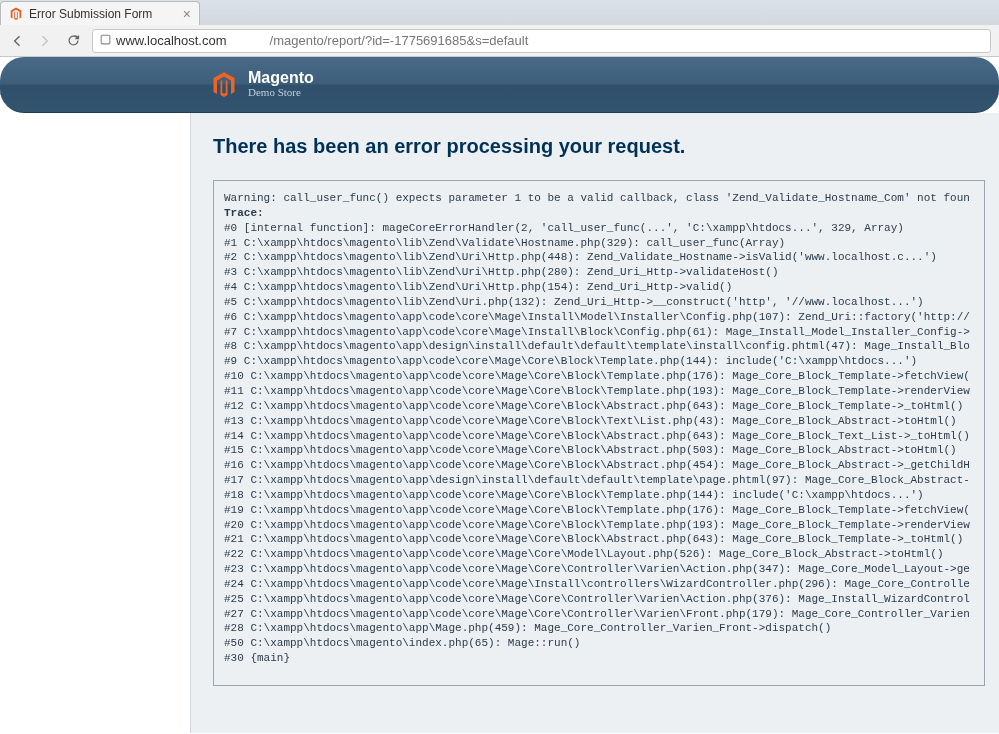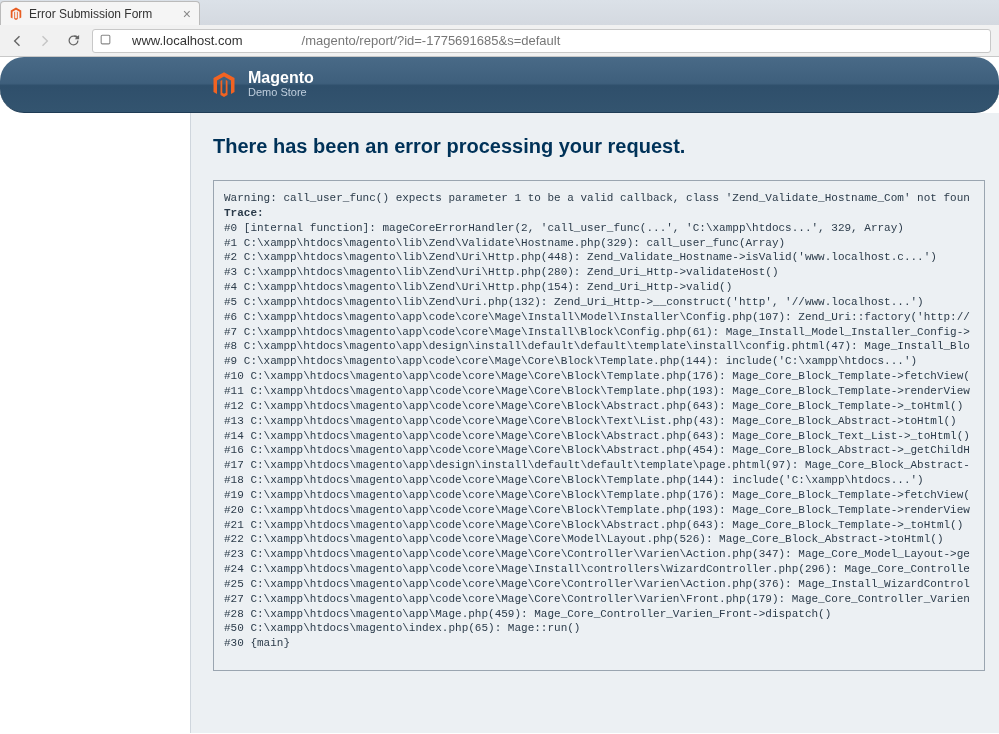--- a/index.html
+++ b/index.html
@@ -63,21 +63,21 @@
   flex: 1;
   height: 24px;
   background: #fff;
   border: 1px solid #c8c8c8;
   border-radius: 3px;
   display: flex;
   align-items: center;
   padding: 0 6px;
   font-size: 13px;
   color: #333;
-  gap: 20px;
+  gap: 4px;
 }
 .url-bar .globe { color: #888; font-size: 12px; }
 .url-host { color: #333; }
 .url-path { color: #777; margin-left: 39px; }
 
 
 .page {
   background: #fff;
   height: calc(734px - 58px);
   overflow: auto;
@@ -95,21 +95,21 @@
   display: flex;
   align-items: center;
   gap: 10px;
 }
 .mag-logo {
   width: 28px; height: 28px;
   display: inline-flex; align-items: center; justify-content: center;
 }
 .brand-text { color: #fff; line-height: 1.05; }
 .brand-text .title { font-size: 16px; font-weight: 600; }
-.brand-text .subtitle { font-size: 11px; color: #bfcedd; }
+.brand-text .subtitle { font-size: 11px; color: #bfcedd; font-family: Liberation Serif, serif; }
 
 .content-wrap {
   background: #ecf0f3;
   min-height: calc(100% - 56px);
   border-left: 1px solid #cfd6dd;
   margin-left: 190px;
   padding: 22px 14px 20px 22px;
 }
 .page-title {
   font-size: 20px;
@@ -232,20 +232,21 @@
           <div class="trace-line">#5 C:\xampp\htdocs\magento\lib\Zend\Uri.php(132): Zend_Uri_Http-&gt;__construct('http', '//www.localhost...')</div>
           <div class="trace-line">#6 C:\xampp\htdocs\magento\app\code\core\Mage\Install\Model\Installer\Config.php(107): Zend_Uri::factory('http://</div>
           <div class="trace-line">#7 C:\xampp\htdocs\magento\app\code\core\Mage\Install\Block\Config.php(61): Mage_Install_Model_Installer_Config-&gt;</div>
           <div class="trace-line">#8 C:\xampp\htdocs\magento\app\design\install\default\default\template\install\config.phtml(47): Mage_Install_Blo</div>
           <div class="trace-line">#9 C:\xampp\htdocs\magento\app\code\core\Mage\Core\Block\Template.php(144): include('C:\xampp\htdocs...')</div>
           <div class="trace-line">#10 C:\xampp\htdocs\magento\app\code\core\Mage\Core\Block\Template.php(176): Mage_Core_Block_Template-&gt;fetchView(</div>
           <div class="trace-line">#11 C:\xampp\htdocs\magento\app\code\core\Mage\Core\Block\Template.php(193): Mage_Core_Block_Template-&gt;renderView</div>
           <div class="trace-line">#12 C:\xampp\htdocs\magento\app\code\core\Mage\Core\Block\Abstract.php(643): Mage_Core_Block_Template-&gt;_toHtml()</div>
           <div class="trace-line">#13 C:\xampp\htdocs\magento\app\code\core\Mage\Core\Block\Text\List.php(43): Mage_Core_Block_Abstract-&gt;toHtml()</div>
           <div class="trace-line">#14 C:\xampp\htdocs\magento\app\code\core\Mage\Core\Block\Abstract.php(643): Mage_Core_Block_Text_List-&gt;_toHtml()</div>
+          <div class="trace-line">#15 C:\xampp\htdocs\magento\app\code\core\Mage\Core\Block\Abstract.php(503): Mage_Core_Block_Abstract-&gt;toHtml()</div>
           <div class="trace-line">#16 C:\xampp\htdocs\magento\app\code\core\Mage\Core\Block\Abstract.php(454): Mage_Core_Block_Abstract-&gt;_getChildH</div>
           <div class="trace-line">#17 C:\xampp\htdocs\magento\app\design\install\default\default\template\page.phtml(97): Mage_Core_Block_Abstract-</div>
           <div class="trace-line">#18 C:\xampp\htdocs\magento\app\code\core\Mage\Core\Block\Template.php(144): include('C:\xampp\htdocs...')</div>
           <div class="trace-line">#19 C:\xampp\htdocs\magento\app\code\core\Mage\Core\Block\Template.php(176): Mage_Core_Block_Template-&gt;fetchView(</div>
           <div class="trace-line">#20 C:\xampp\htdocs\magento\app\code\core\Mage\Core\Block\Template.php(193): Mage_Core_Block_Template-&gt;renderView</div>
           <div class="trace-line">#21 C:\xampp\htdocs\magento\app\code\core\Mage\Core\Block\Abstract.php(643): Mage_Core_Block_Template-&gt;_toHtml()</div>
           <div class="trace-line">#22 C:\xampp\htdocs\magento\app\code\core\Mage\Core\Model\Layout.php(526): Mage_Core_Block_Abstract-&gt;toHtml()</div>
           <div class="trace-line">#23 C:\xampp\htdocs\magento\app\code\core\Mage\Core\Controller\Varien\Action.php(347): Mage_Core_Model_Layout-&gt;ge</div>
           <div class="trace-line">#24 C:\xampp\htdocs\magento\app\code\core\Mage\Install\controllers\WizardController.php(296): Mage_Core_Controlle</div>
           <div class="trace-line">#25 C:\xampp\htdocs\magento\app\code\core\Mage\Core\Controller\Varien\Action.php(376): Mage_Install_WizardControl</div>

